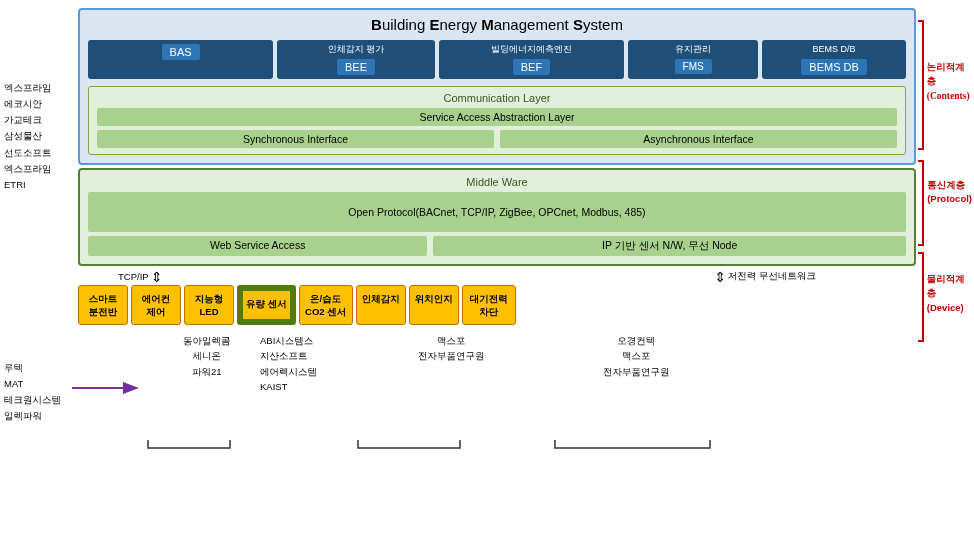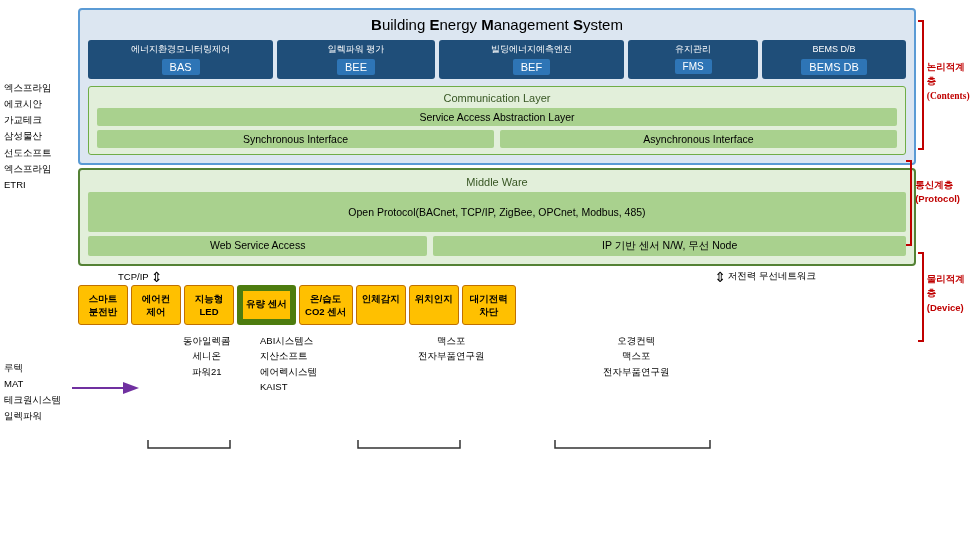--- a/index.html
+++ b/index.html
@@ -43,25 +43,24 @@
   <div style="position:absolute; left:78px; top:8px; right:58px; bottom:8px;">
 
     <div style="border:2px solid #5b9bd5; background:#dce6f1; border-radius:4px; padding:6px 8px 8px; margin-bottom:3px;">
 
       <div style="text-align:center; font-size:15px; margin-bottom:7px; font-weight:normal;">
         <b>B</b>uilding <b>E</b>nergy <b>M</b>anagement <b>S</b>ystem
       </div>
 
       <div style="display:flex; gap:4px; margin-bottom:7px;">
         <div style="flex:1.3; background:#1f4e79; border-radius:3px; padding:4px 3px; color:white; text-align:center;">
-          <div style="font-size:9px; line-height:1.3; margin-bottom:3px;">에너지환경모니터링제어</div>
           <div style="background:#2e75b6; border-radius:2px; padding:2px 8px; font-size:11px; display:inline-block;">BAS</div>
         </div>
         <div style="flex:1.1; background:#1f4e79; border-radius:3px; padding:4px 3px; color:white; text-align:center;">
-          <div style="font-size:9px; line-height:1.3; margin-bottom:3px;">일렉파워 평가</div>
+          <div style="font-size:9px; line-height:1.3; margin-bottom:3px;">인체감지 평가</div>
           <div style="background:#2e75b6; border-radius:2px; padding:2px 8px; font-size:11px; display:inline-block;">BEE</div>
         </div>
         <div style="flex:1.3; background:#1f4e79; border-radius:3px; padding:4px 3px; color:white; text-align:center;">
           <div style="font-size:9px; line-height:1.3; margin-bottom:3px;">빌딩에너지예측엔진</div>
           <div style="background:#2e75b6; border-radius:2px; padding:2px 8px; font-size:11px; display:inline-block;">BEF</div>
         </div>
         <div style="flex:0.9; background:#1f4e79; border-radius:3px; padding:4px 3px; color:white; text-align:center;">
           <div style="font-size:9px; line-height:1.3; margin-bottom:3px;">유지관리</div>
           <div style="background:#2e75b6; border-radius:2px; padding:2px 8px; font-size:10px; display:inline-block;">FMS</div>
         </div>
@@ -126,21 +125,21 @@
   <div style="position:absolute; right:2px; top:12px; width:54px; font-size:9.5px;">
 
     <div style="position:absolute; top:8px; right:0; display:flex; align-items:flex-start;">
       <div style="border-right:2px solid #c00000; border-top:2px solid #c00000; border-bottom:2px solid #c00000; width:6px; height:130px; margin-right:3px;"></div>
       <div style="color:#c00000; font-weight:bold; writing-mode:horizontal-tb; line-height:1.5; padding-top:40px;font-family:Liberation Serif, serif;">
         <div>논리적계층</div>
         <div style="font-weight:bold;">(Contents)</div>
       </div>
     </div>
 
-    <div style="position:absolute; top:148px; right:12px; display:flex; align-items:flex-start;">
+    <div style="position:absolute; top:148px; right:0; display:flex; align-items:flex-start;">
       <div style="border-right:2px solid #c00000; border-top:2px solid #c00000; border-bottom:2px solid #c00000; width:6px; height:86px; margin-right:3px;"></div>
       <div style="color:#c00000; font-weight:bold; writing-mode:horizontal-tb; line-height:1.5; padding-top:18px;">
         <div>통신계층</div>
         <div style="font-weight:bold;">(Protocol)</div>
       </div>
     </div>
 
     <div style="position:absolute; top:240px; right:0; display:flex; align-items:flex-start;">
       <div style="border-right:2px solid #c00000; border-top:2px solid #c00000; border-bottom:2px solid #c00000; width:6px; height:90px; margin-right:3px;"></div>
       <div style="color:#c00000; font-weight:bold; writing-mode:horizontal-tb; line-height:1.5; padding-top:20px;">

